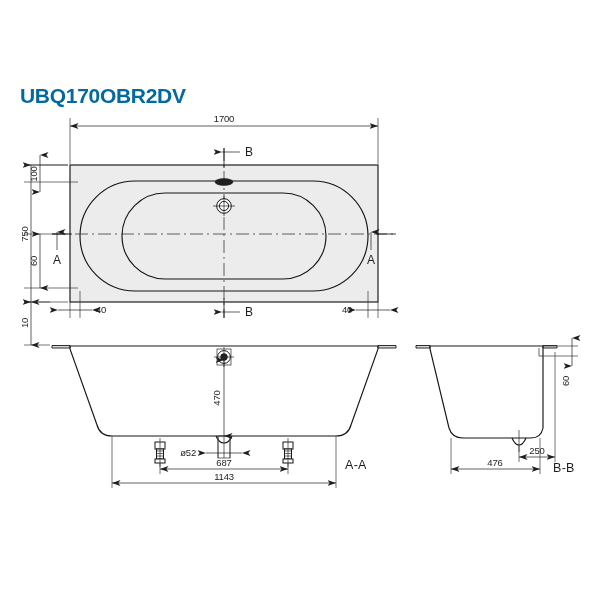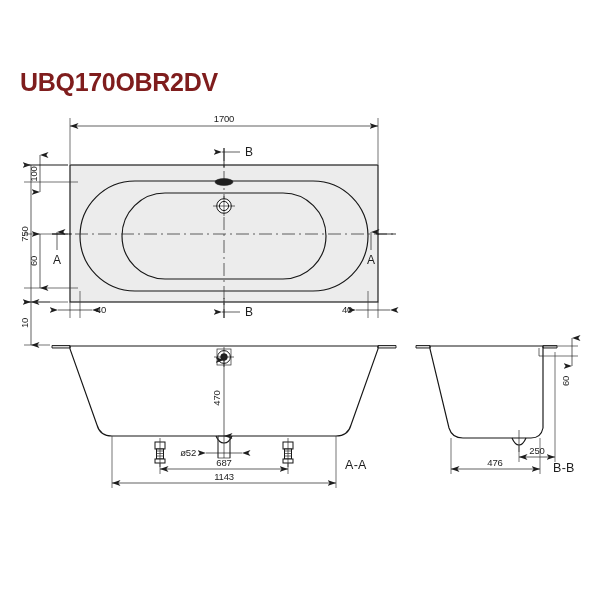--- a/index.html
+++ b/index.html
@@ -16,25 +16,25 @@
   }
   #sheet {
     position: relative;
     width: 600px;
     height: 600px;
     background: #ffffff;
   }
   .title {
     position: absolute;
     left: 20px;
-    top: 68px;
-    font-size: 25px;
+    top: 84px;
+    font-size: 21px;
     font-weight: bold;
     letter-spacing: -0.3px;
-    color: #7f1d1d;
+    color: #0369a1;
     white-space: nowrap;
   }
   svg.drawing {
     position: absolute;
     left: 0;
     top: 0;
     width: 600px;
     height: 600px;
   }
   .ln {

